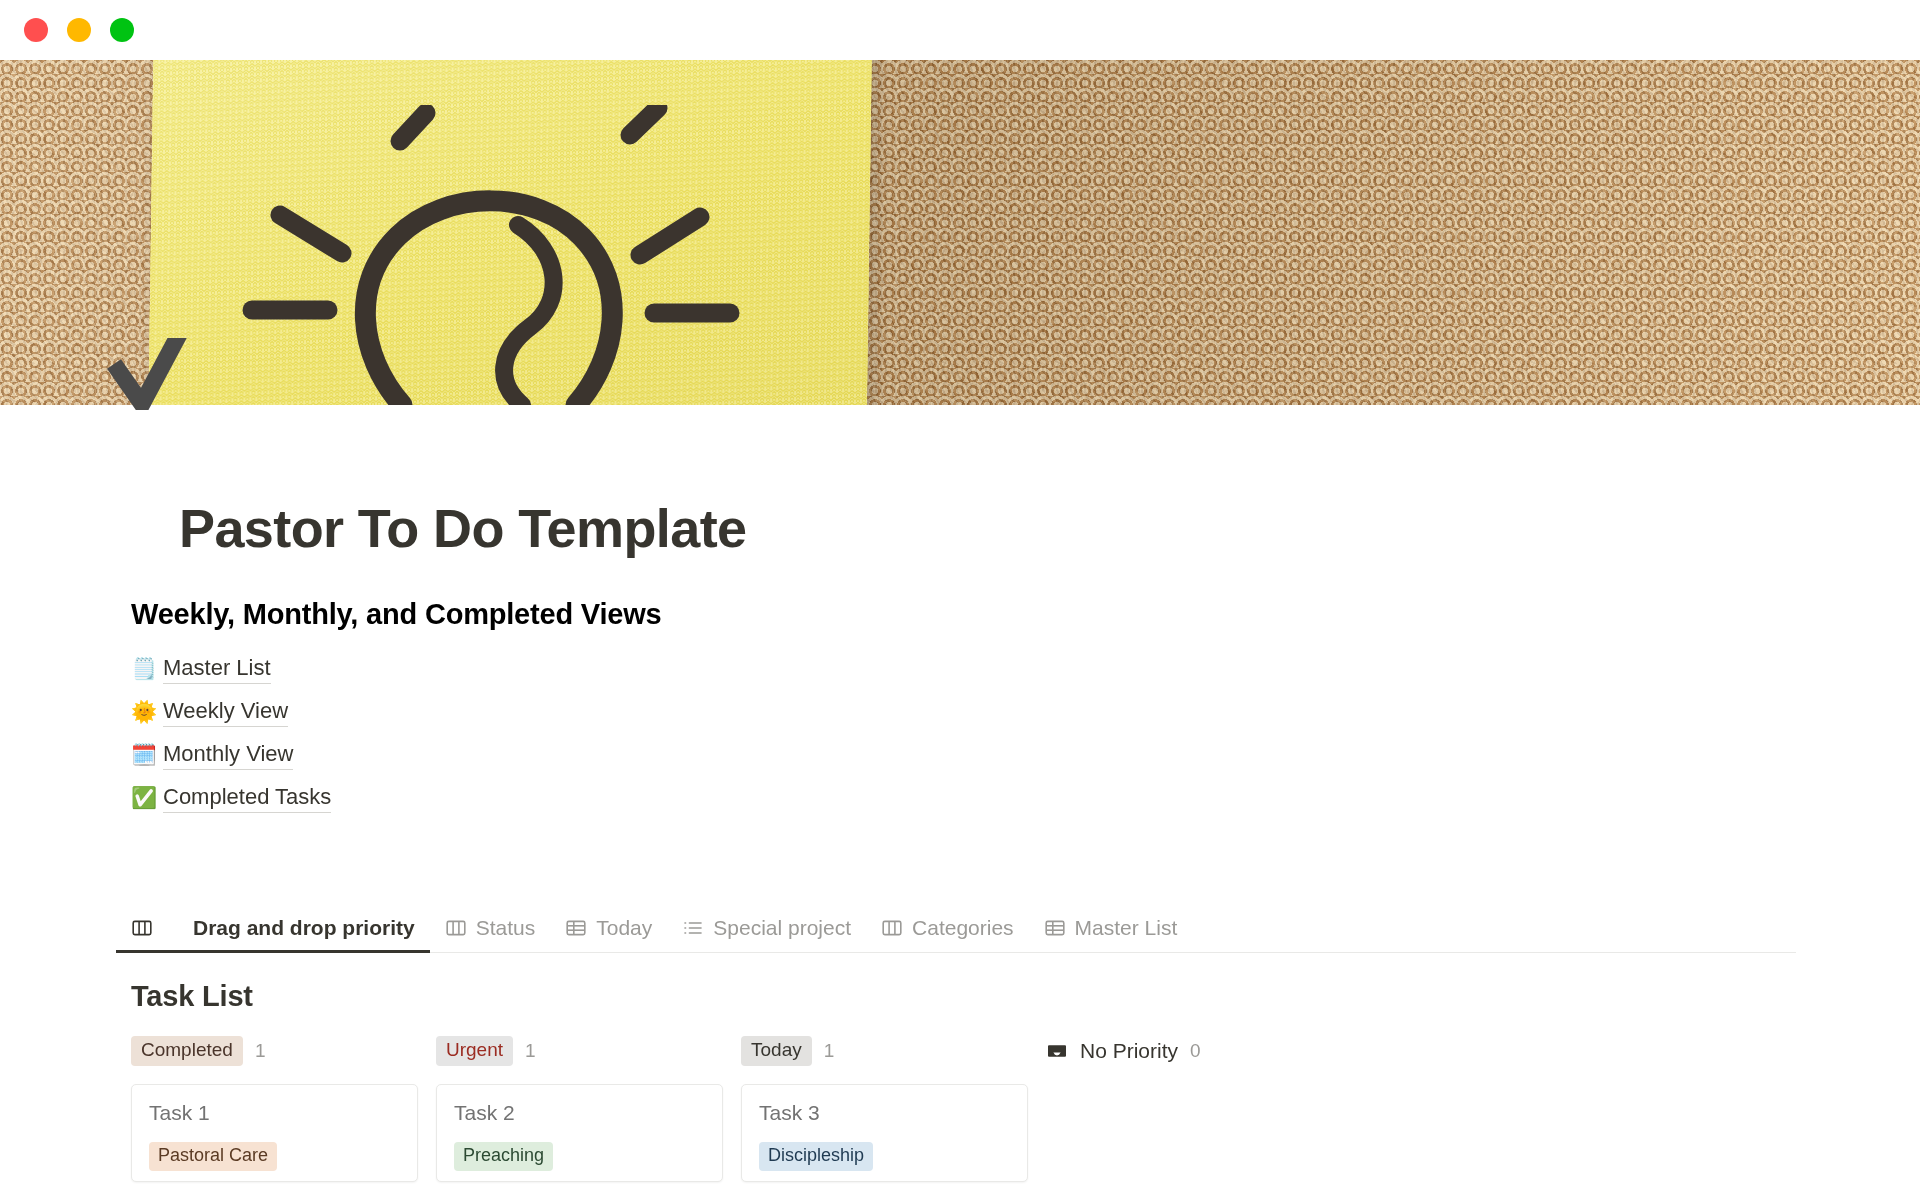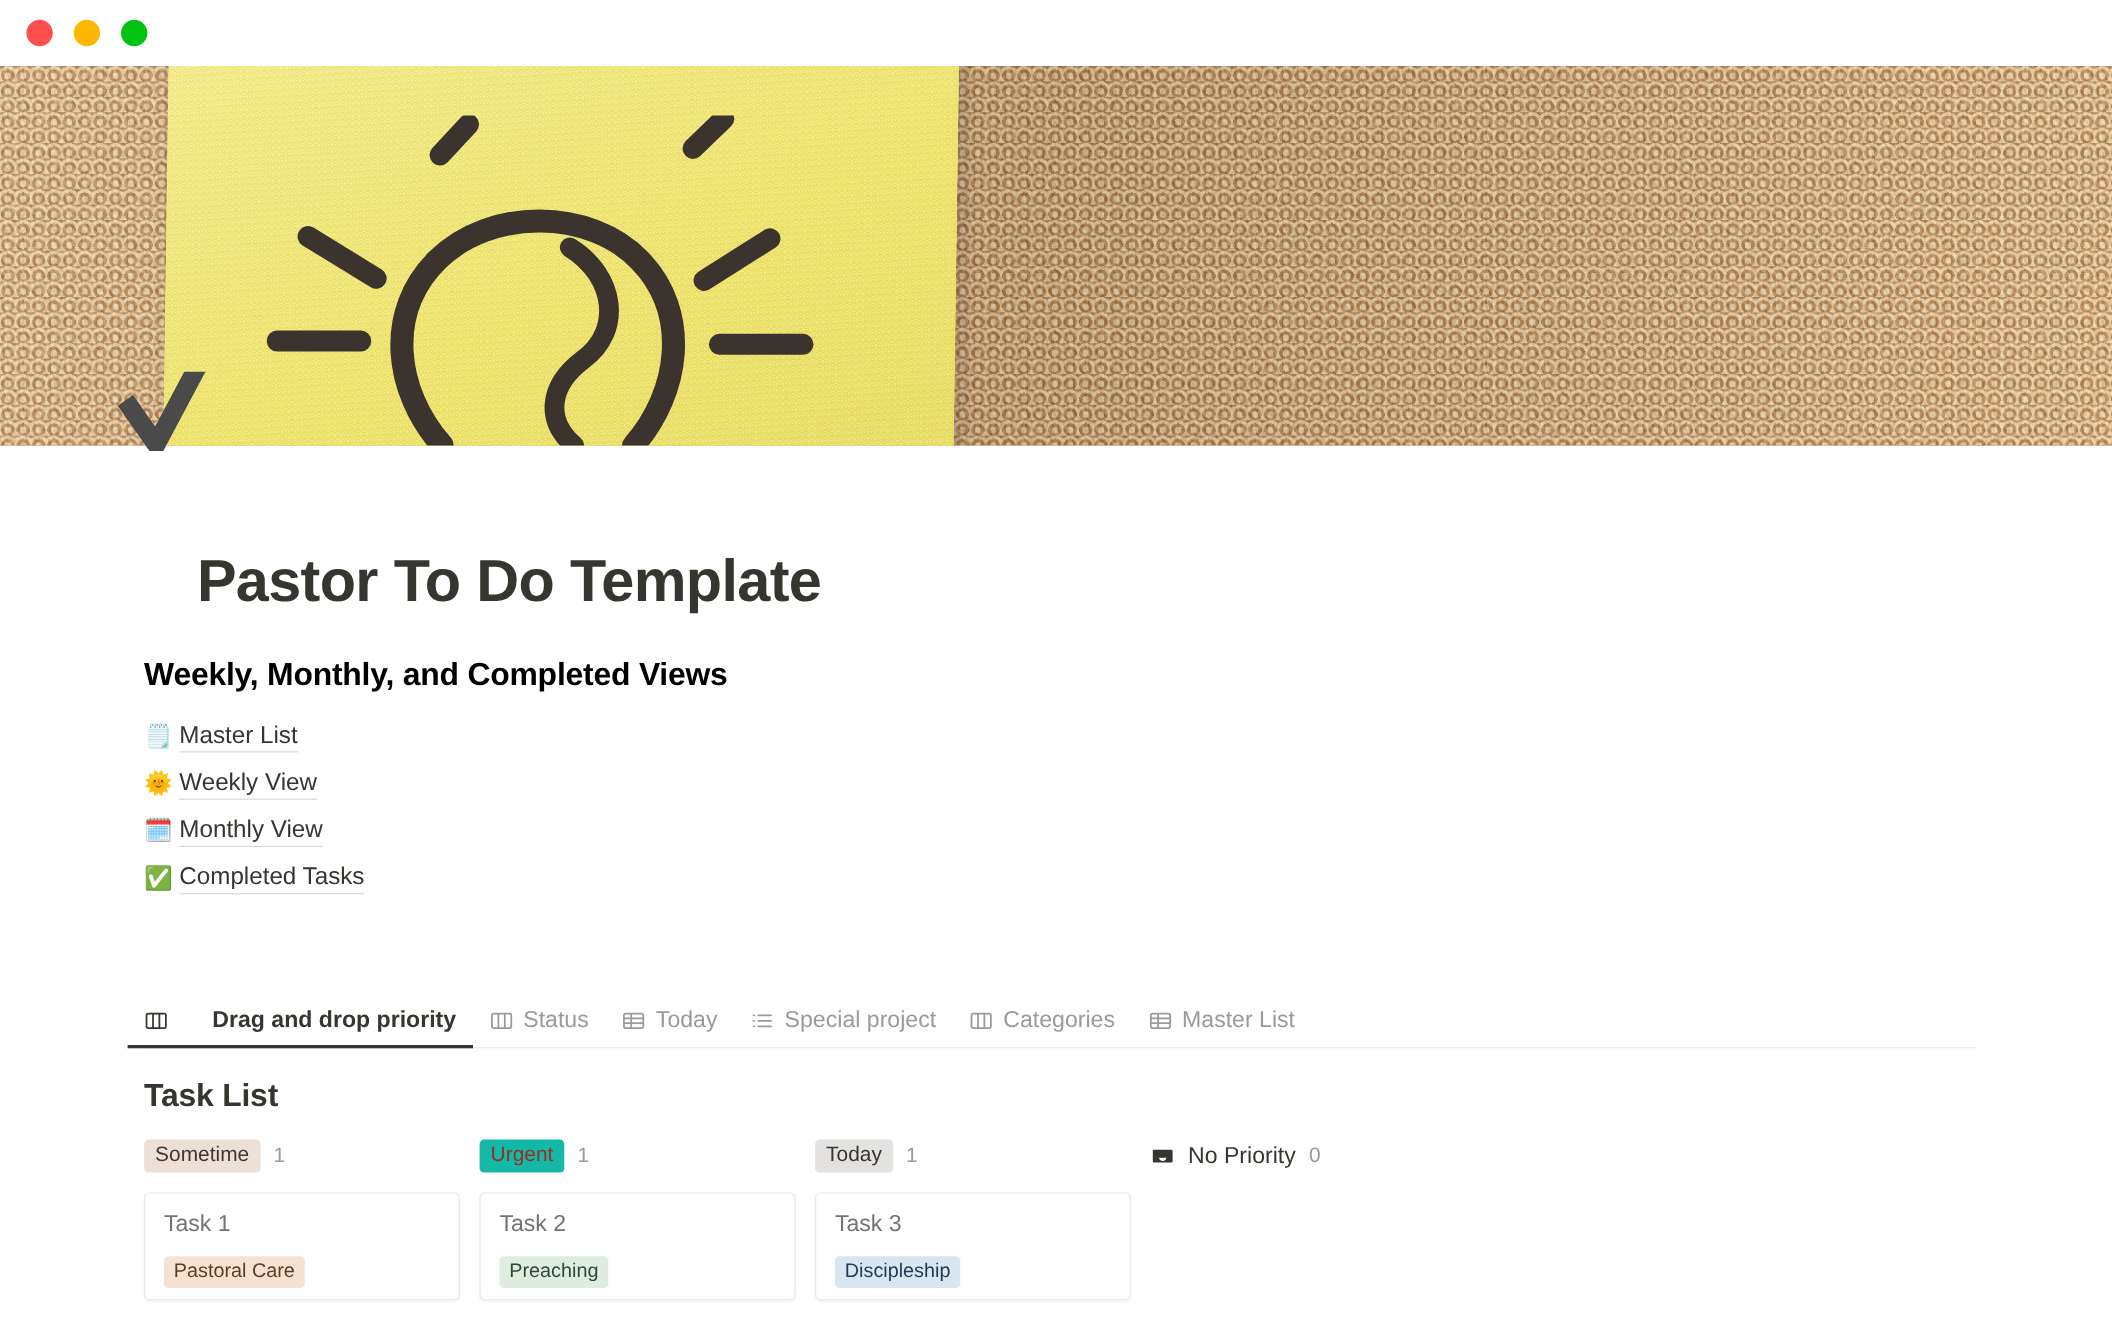--- a/index.html
+++ b/index.html
@@ -305,32 +305,32 @@
       <span>Master List</span>
     </div>
   </div>
 
   <h2 class="board-title">Task List</h2>
 
   <div class="board">
 
     <div class="column">
       <div class="col-head">
-        <span class="col-badge" style="background-color: rgb(237, 225, 215); color: rgb(74, 52, 42);">Sometime</span>
+        <span class="col-badge" style="background-color: rgb(237, 225, 215); color: rgb(74, 52, 42);">Completed</span>
         <span class="col-count">1</span>
       </div>
       <div class="card">
         <div class="card-title">Task 1</div>
         <span class="card-tag" style="background-color: rgb(247, 226, 210); color: rgb(91, 59, 36);">Pastoral Care</span>
       </div>
     </div>
 
     <div class="column">
       <div class="col-head">
-        <span class="col-badge" style="background-color: #14b8a6; color: rgb(155, 44, 34);">Urgent</span>
+        <span class="col-badge" style="background-color: #e5e5e5; color: rgb(155, 44, 34);">Urgent</span>
         <span class="col-count">1</span>
       </div>
       <div class="card">
         <div class="card-title">Task 2</div>
         <span class="card-tag" style="background-color: rgb(222, 237, 221); color: rgb(44, 74, 51);">Preaching</span>
       </div>
     </div>
 
     <div class="column">
       <div class="col-head">

